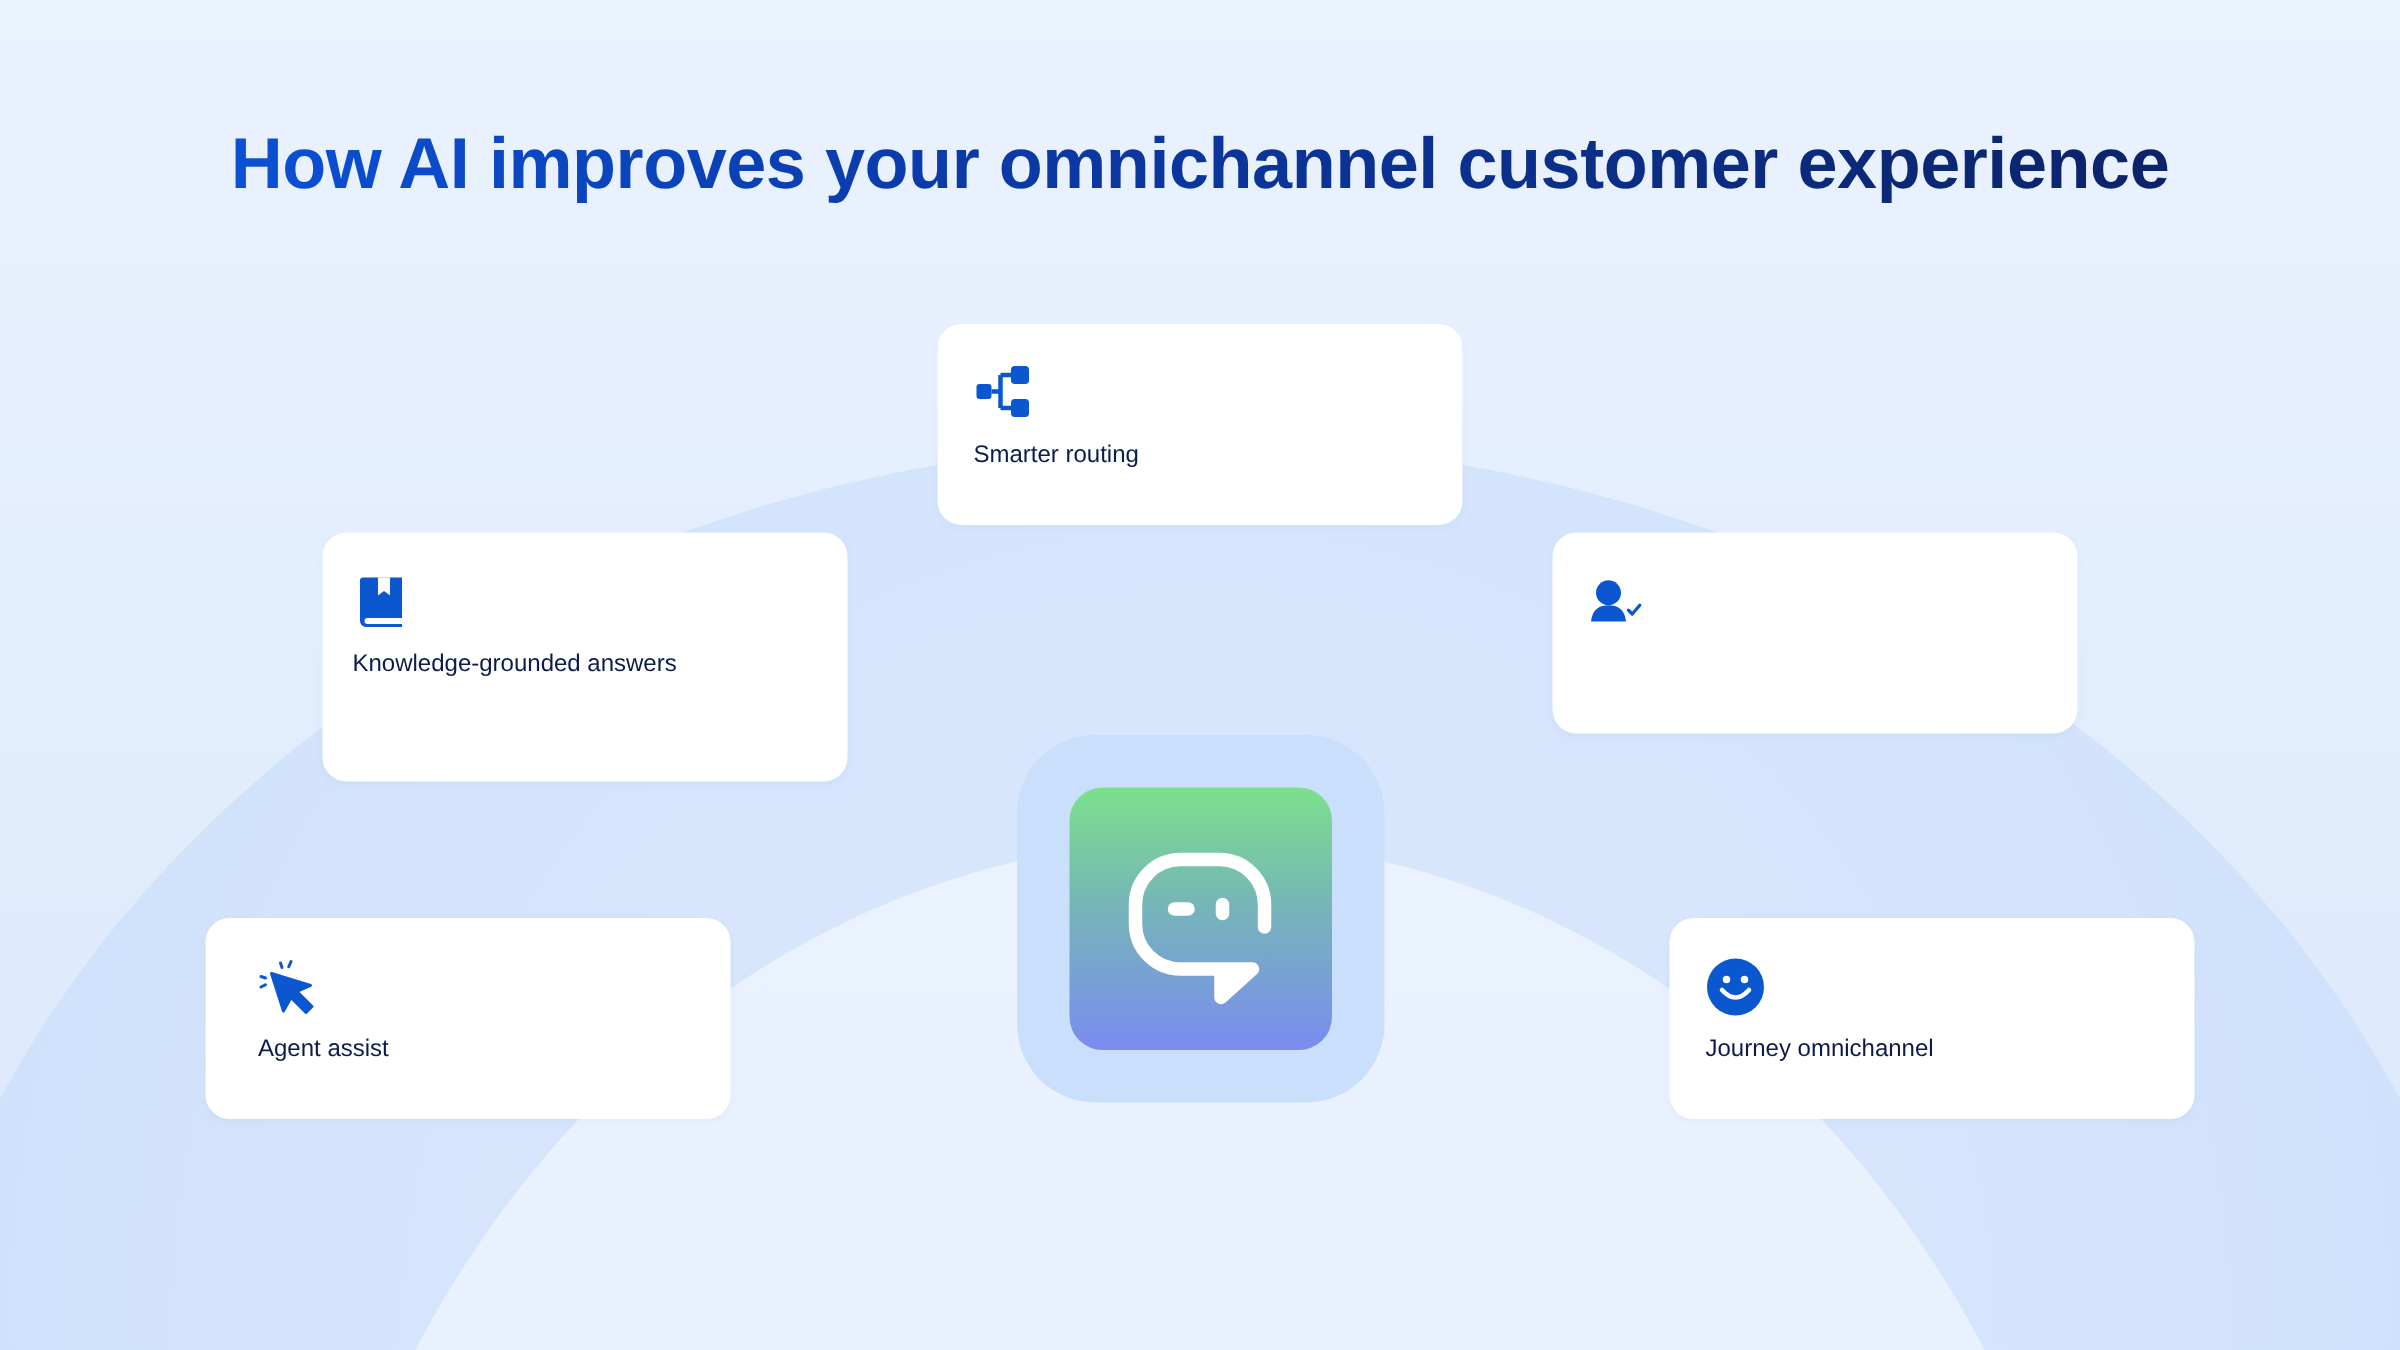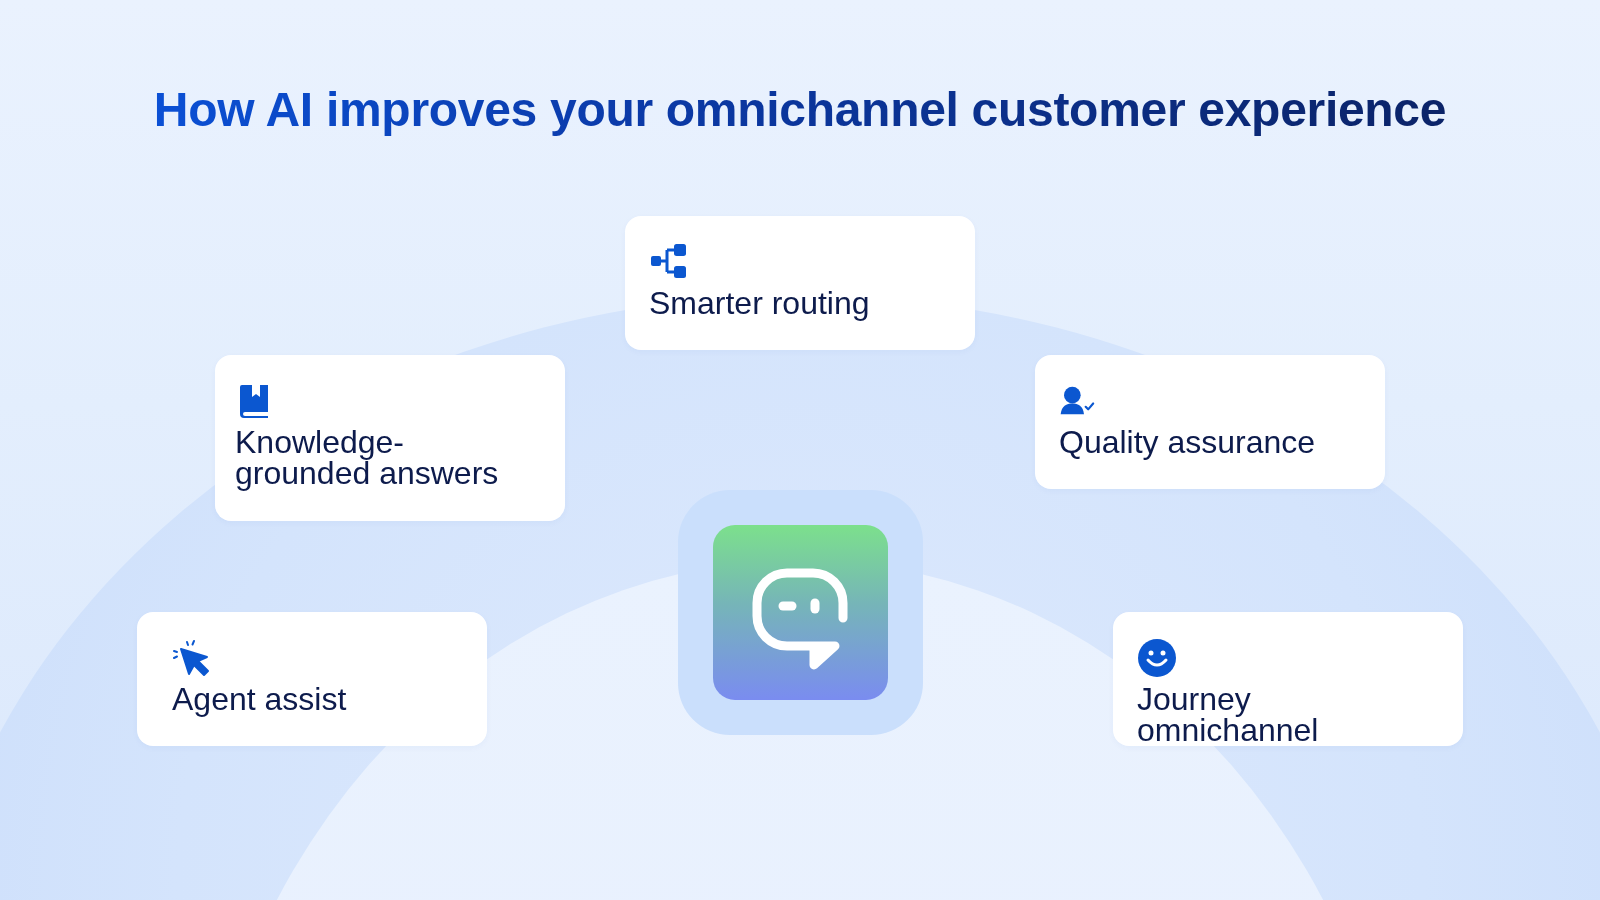--- a/index.html
+++ b/index.html
@@ -46,21 +46,21 @@
       border-radius: 16px;
       padding: 26px 24px 20px 24px;
       box-shadow: 0 2px 6px rgba(30, 80, 180, 0.04);
     }
     .card .icon {
       display: block;
       width: 40px; height: 40px;
       margin-bottom: 6px;
     }
     .card .label {
-      font-size: 32px;
+      font-size: 16px;
       color: #0d1b4c;
       line-height: 31px;
     }
     .card-routing { left: 625px; top: 216px; width: 350px; height: 134px; }
     .card-knowledge { left: 215px; top: 355px; width: 350px; height: 166px; padding-left: 20px; }
     .card-quality { left: 1035px; top: 355px; width: 350px; height: 134px; }
     .card-agent { left: 137px; top: 612px; width: 350px; height: 134px; padding-left: 35px; }
     .card-journey { left: 1113px; top: 612px; width: 350px; height: 134px; }
 
     .hub {
@@ -106,21 +106,20 @@
   </svg>
   <div class="label" style="width: 290px;">Knowledge-grounded answers</div>
 </div>
 
 <div class="card card-quality">
   <svg class="icon" viewBox="0 0 48 40">
     <circle cx="16" cy="13" r="10" fill="#0b57d0"></circle>
     <path d="M2 36 C3 26 9 23 16 23 C23 23 29 26 30 36 Z" fill="#0b57d0"></path>
     <path d="M32 27 L35 30 L41 23" stroke="#0b57d0" stroke-width="2.6" fill="none" stroke-linecap="round" stroke-linejoin="round"></path>
   </svg>
-  <div class="label">Quality assurance</div>
 </div>
 
 <div class="card card-agent">
   <svg class="icon" viewBox="0 0 40 40">
     <path d="M9 11 L35 19 L26 23 L36 33 L32 37 L22 27 L17 36 Z" fill="#0b57d0" stroke="#0b57d0" stroke-width="2" stroke-linejoin="round"></path>
     <path d="M15 4 L16 7 M22 3 L20.5 6.5" stroke="#0b57d0" stroke-width="2" stroke-linecap="round"></path>
     <path d="M2 13 L5 14 M2 20 L5 18.5" stroke="#0b57d0" stroke-width="2" stroke-linecap="round"></path>
   </svg>
   <div class="label">Agent assist</div>
 </div>

